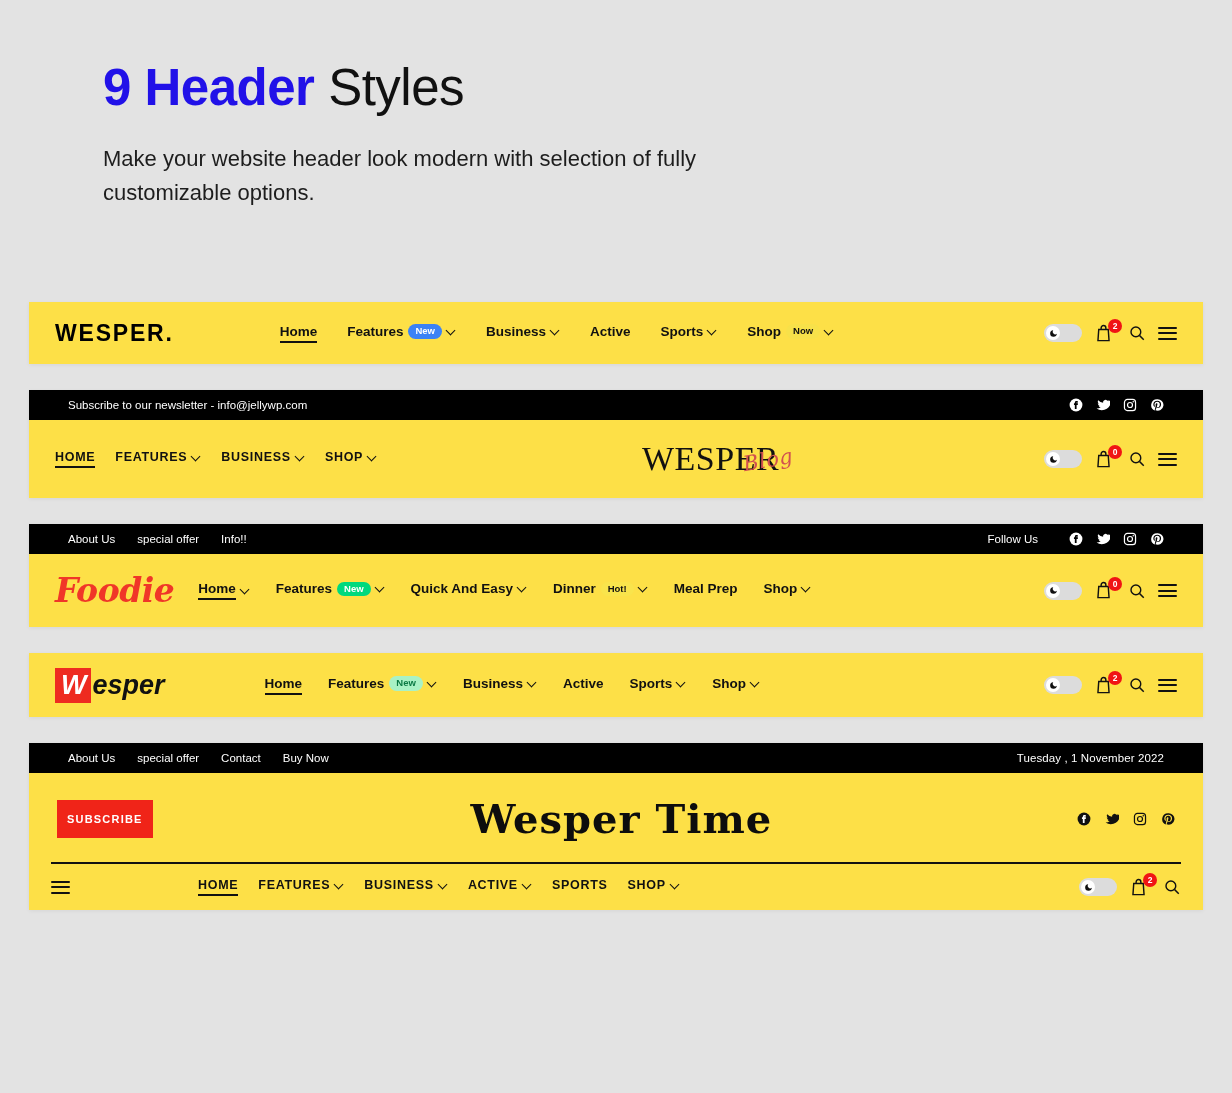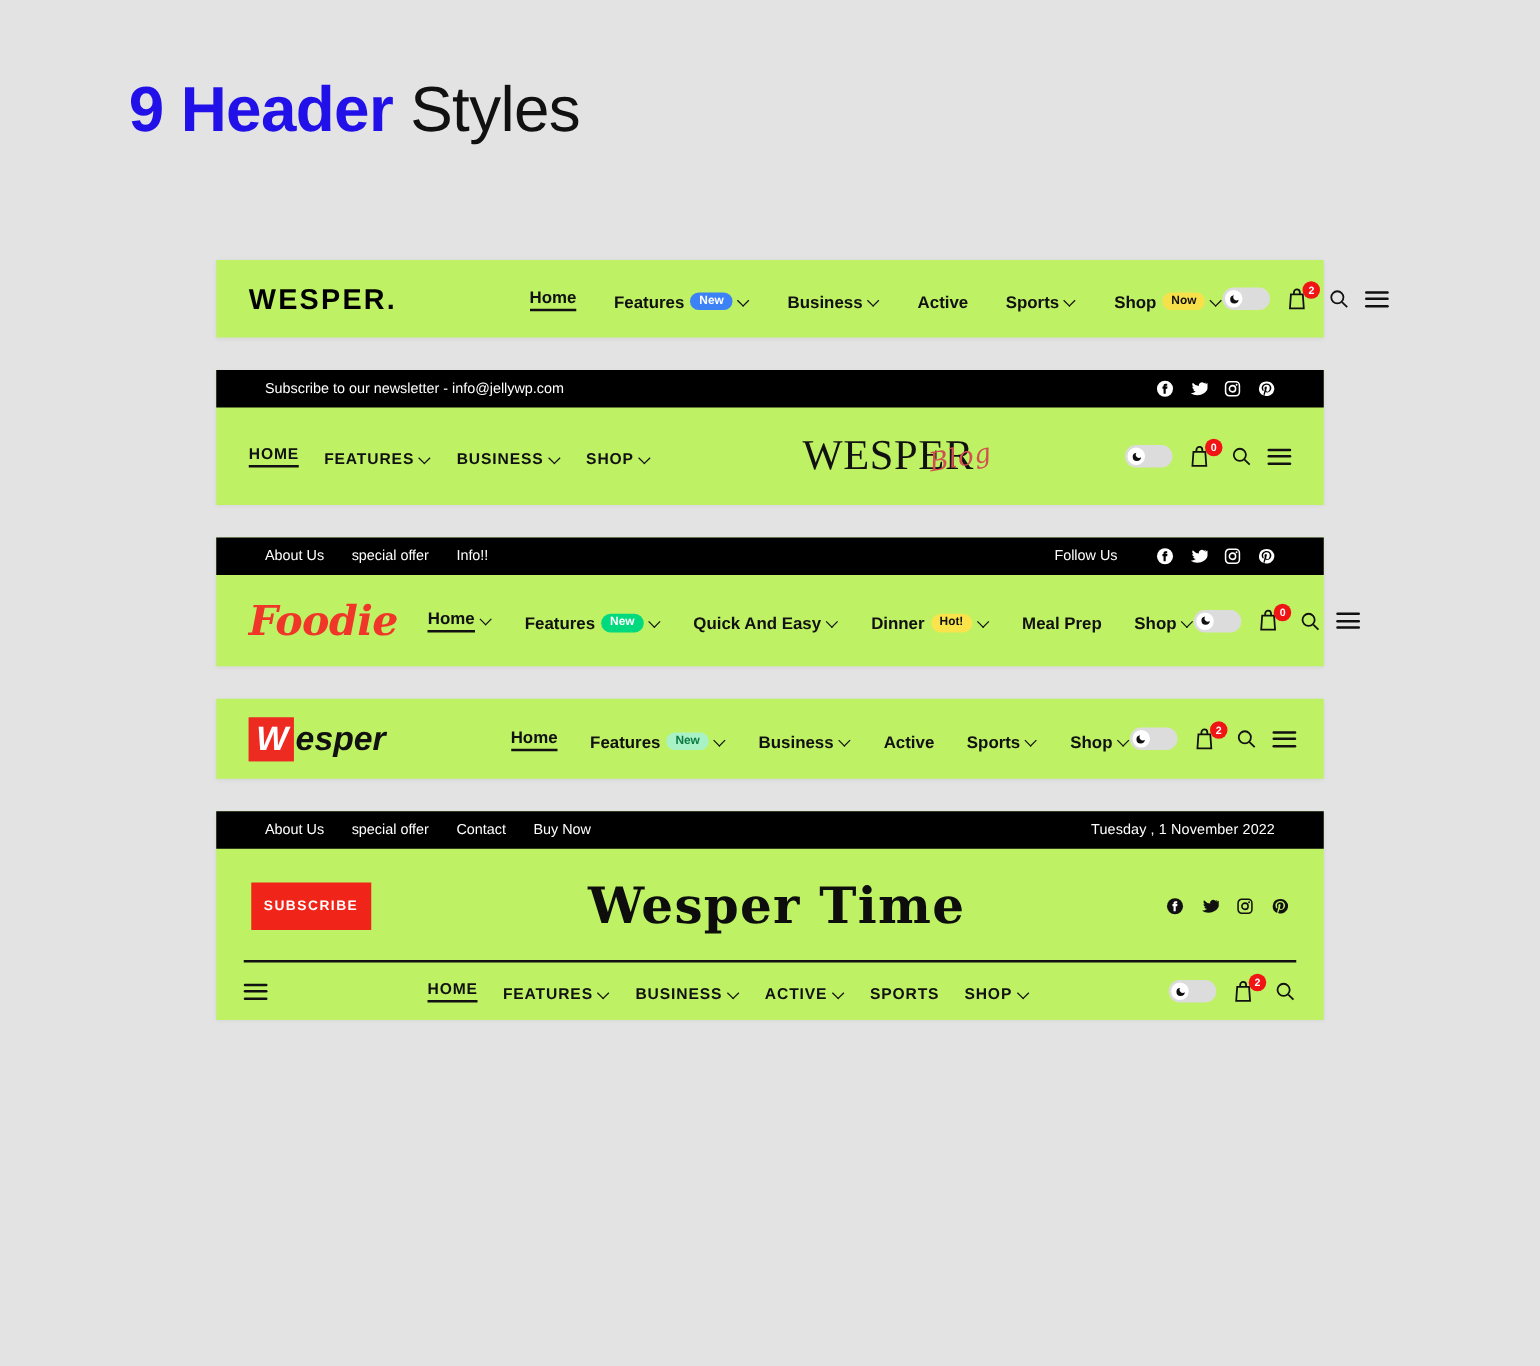--- a/index.html
+++ b/index.html
@@ -30,23 +30,23 @@
     font-size: 22px;
     line-height: 1.55;
     color: #1d1d1d;
     max-width: 720px;
     font-weight: 400;
   }
 
   
   .headers { margin-top: 92px; }
   .hblock {
-    width: 886px;
+    width: 1174px;
     margin: 0 auto 26px auto;
-    background: #bef264;
+    background: #fde047;
     box-shadow: 0 1px 4px rgba(0,0,0,0.06);
   }
   .topbar {
     background: #000;
     color: #fff;
     height: 30px;
     display: flex;
     align-items: center;
     justify-content: space-between;
     padding: 0 39px;
@@ -59,21 +59,21 @@
   .follow-label { font-size: 11.5px; margin-right: 18px; }
 
   .mainbar {
     height: 62px;
     display: flex;
     align-items: center;
     padding: 0 26px;
   }
 
   
-  .nav { display: flex; align-items: flex-end; }
+  .nav { display: flex; align-items: flex-start; }
   .nav .item {
     display: flex;
     align-items: center;
     gap: 5px;
     font-size: 13.5px;
     font-weight: 700;
     color: #111;
     white-space: nowrap;
   }
   .nav.gap-lg .item { margin-right: 30px; }
@@ -218,20 +218,21 @@
   .soc { display: inline-flex; align-items: center; justify-content: center; }
   .soc svg { width: 14px; height: 14px; fill: #fff; }
 </style>
 </head>
 <body>
 
 <div class="hero">
   <h1>
     <span class="accent">9 Header</span><span> Styles</span>
   </h1>
+  <p>Make your website header look modern with selection of fully customizable options.</p>
 </div>
 
 <div class="headers">
 
   <div class="hblock">
     <div class="mainbar">
       <div class="logo-wesper">WESPER.</div>
       <div class="nav gap-lg" style="margin-left:106px">
         <div class="item active">
           <span class="lbl">Home</span>

